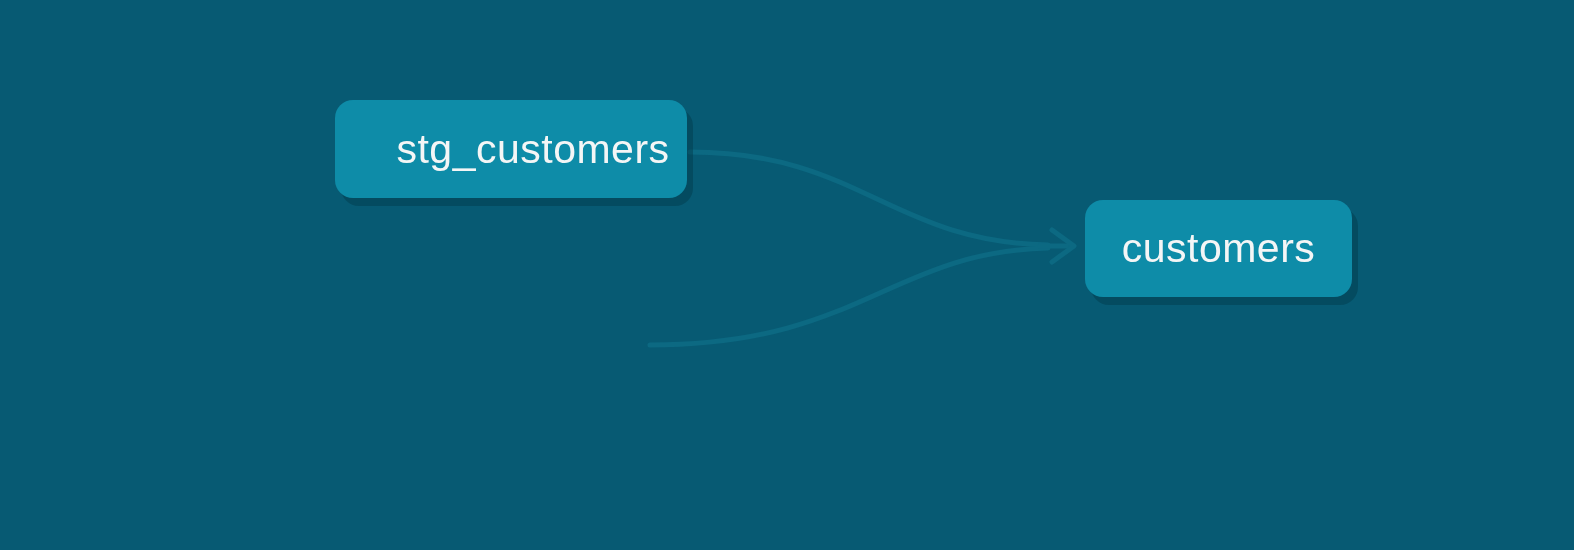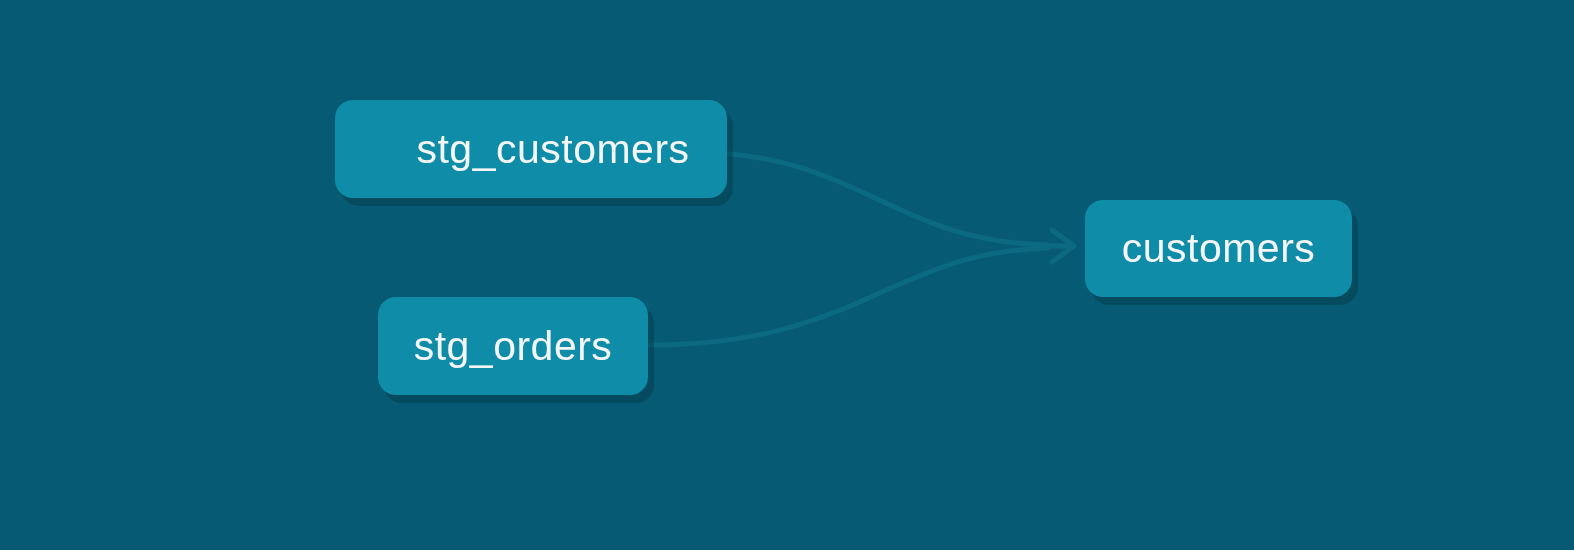--- a/index.html
+++ b/index.html
@@ -47,41 +47,38 @@
     justify-content: center;
     background: var(--node-fill);
     border-radius: 18px;
     box-shadow: 6px 8px 0 rgba(3, 58, 74, 0.45);
     color: var(--text);
     font-size: 41px;
     letter-spacing: 0.5px;
     cursor: pointer;
     user-select: none;
   }
-  .node-stg-customers { left: 335px; top: 100px; width: 392px; height: 98px; padding-left: 44px; }
+  .node-stg-customers { left: 335px; top: 100px; width: 352px; height: 98px; padding-left: 44px; }
   .node-stg-orders    { left: 378px; top: 297px; width: 270px; height: 98px; }
   .node-customers     { left: 1085px; top: 200px; width: 267px; height: 97px; justify-content: center; }
 </style>
 </head>
 <body>
 
 <div class="canvas">
 
   <svg class="edges-layer" viewBox="0 0 1574 550" xmlns="http://www.w3.org/2000/svg">
     <path class="edge" d="M 690 152 C 860 152, 890 242, 1048 245"></path>
     <path class="edge" d="M 650 345 C 860 345, 890 252, 1048 248"></path>
     <path class="edge" d="M 1040 246 L 1072 246"></path>
     <path class="arrowhead" d="M 1052 230 L 1074 246 L 1052 262"></path>
   </svg>
 
   <div class="node node-stg-customers">
     <span>stg_customers</span>
   </div>
 
-  <div class="node node-stg-orders">
-    <span>stg_orders</span>
-  </div>
 
   <div class="node node-customers">
     <span>customers</span>
   </div>
 
 </div>
 
 </body></html>

